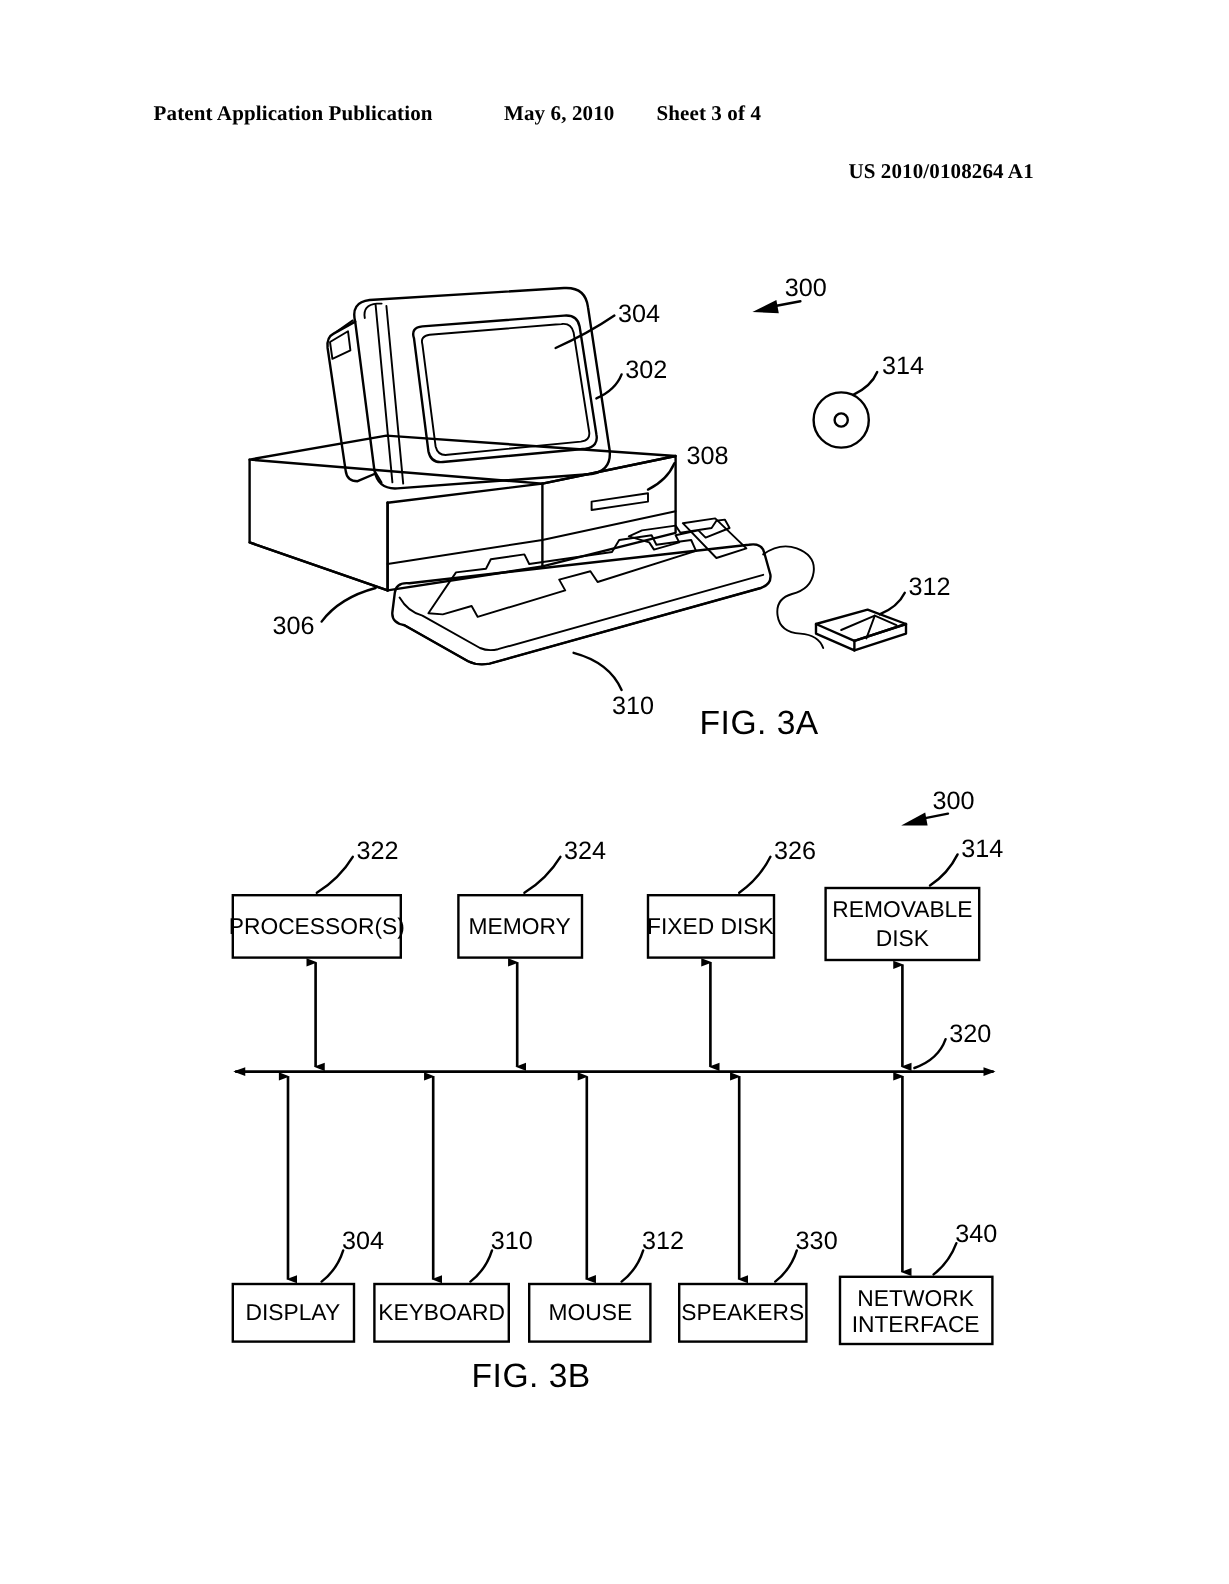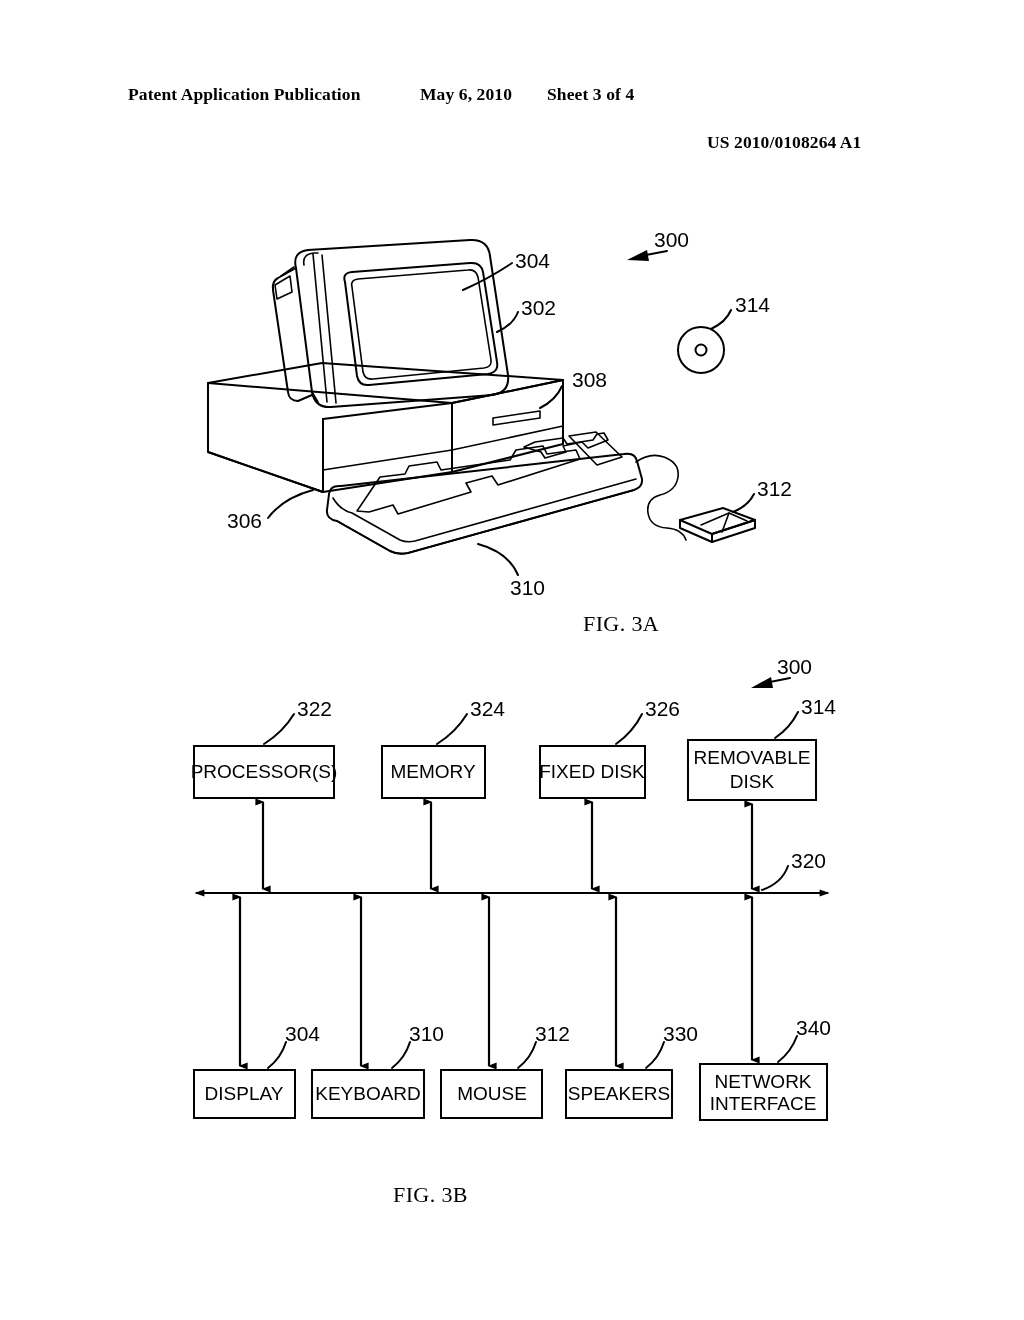--- a/index.html
+++ b/index.html
@@ -49,28 +49,27 @@
 
   .fig-svg {
     position: absolute;
     left: 0;
     top: 0;
     display: block;
   }
 
   .fig-caption {
     position: absolute;
-    font-family: Liberation Serif, serif;
-    font-size: 22px;
+    font-family: Liberation Sans, sans-serif;
+    font-size: 28px;
     letter-spacing: 0.4px;
     white-space: nowrap;
-    margin-top: 24px;
   }
   #caption-3a { left: 583px; top: 587px; }
-  #caption-3b { left: 393px; top: 1158px; }
+  #caption-3b { left: 393px; top: 1131px; }
 
   
   .ln {
     fill: none;
     stroke: #000000;
     stroke-width: 2;
     stroke-linecap: round;
     stroke-linejoin: round;
   }
   .ln-thin {

